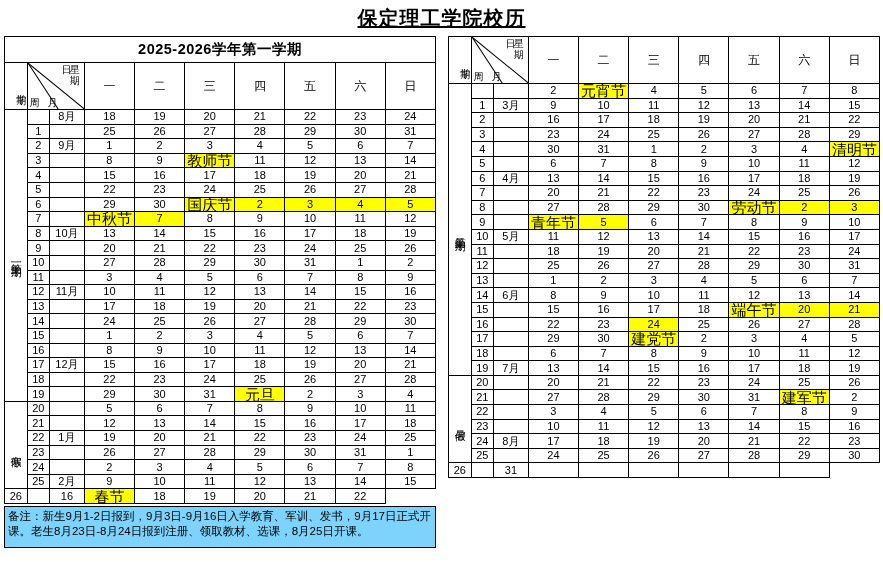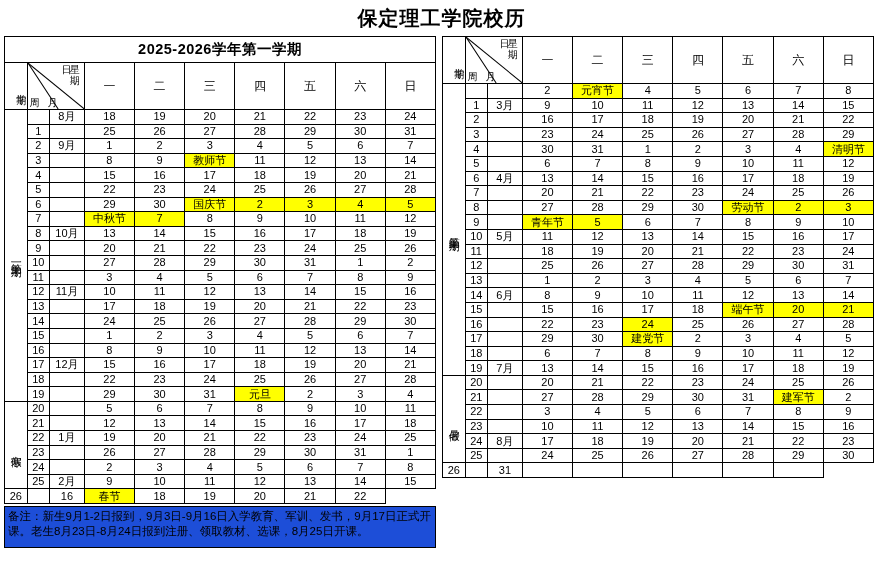--- a/index.html
+++ b/index.html
@@ -11,22 +11,23 @@
     overflow:hidden;
   }
   .page{position:relative;width:883px;height:562px;}
   .title{
     text-align:center;
     font-size:20px;
     font-weight:bold;
     letter-spacing:1px;
     padding-top:5px;
     padding-bottom:4px;
-  }
-  .panels{display:flex;gap:6px;padding:0 4px;}
+    text-decoration:underline;
+  }
+  .panels{display:flex;gap:12px;padding:0 4px;}
   .panel{width:432px;}
   .sem-title{
     text-align:center;
     font-size:14.5px;
     font-weight:bold;
     border:1px solid #000;
     border-bottom:none;
     padding:3px 0 3px 0;
     background:#fff;
     letter-spacing:0.5px;
@@ -65,31 +66,31 @@
     writing-mode:vertical-rl;
     text-orientation:upright;
     font-size:11px;
     letter-spacing:1px;
     line-height:13px;
   }
   .hl{background:#ffff00;}
   .wd{font-size:12px;}
   .note{
     border:1px solid #000;
-    background:#1d4ed8;
+    background:#7dd3fc;
     font-size:11.5px;
     line-height:15px;
     padding:2px 3px;
     height:42px;
     box-sizing:border-box;
     text-align:left;
   }
   .notes-row{display:flex;gap:6px;padding:2px 4px 0 4px;}
   .notes-row .note{width:432px;}
-  .fest{font-size:11px;}
+  .fest{font-size:15px;}
 </style>
 </head>
 <body>
 
 <div class="page">
 
   <div class="title">保定理工学院校历</div>
 
   <div class="panels">
 

